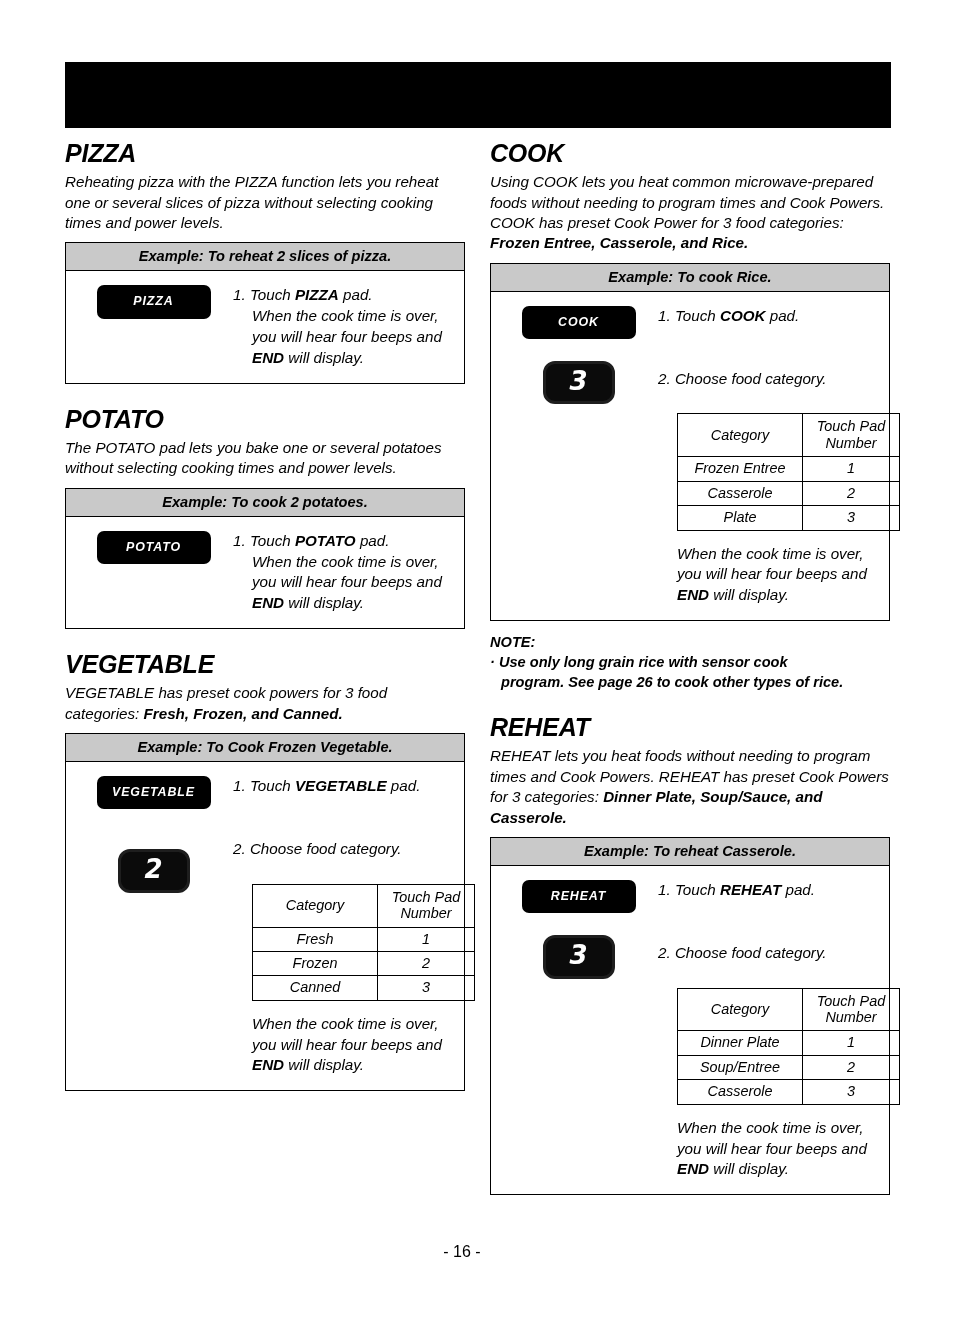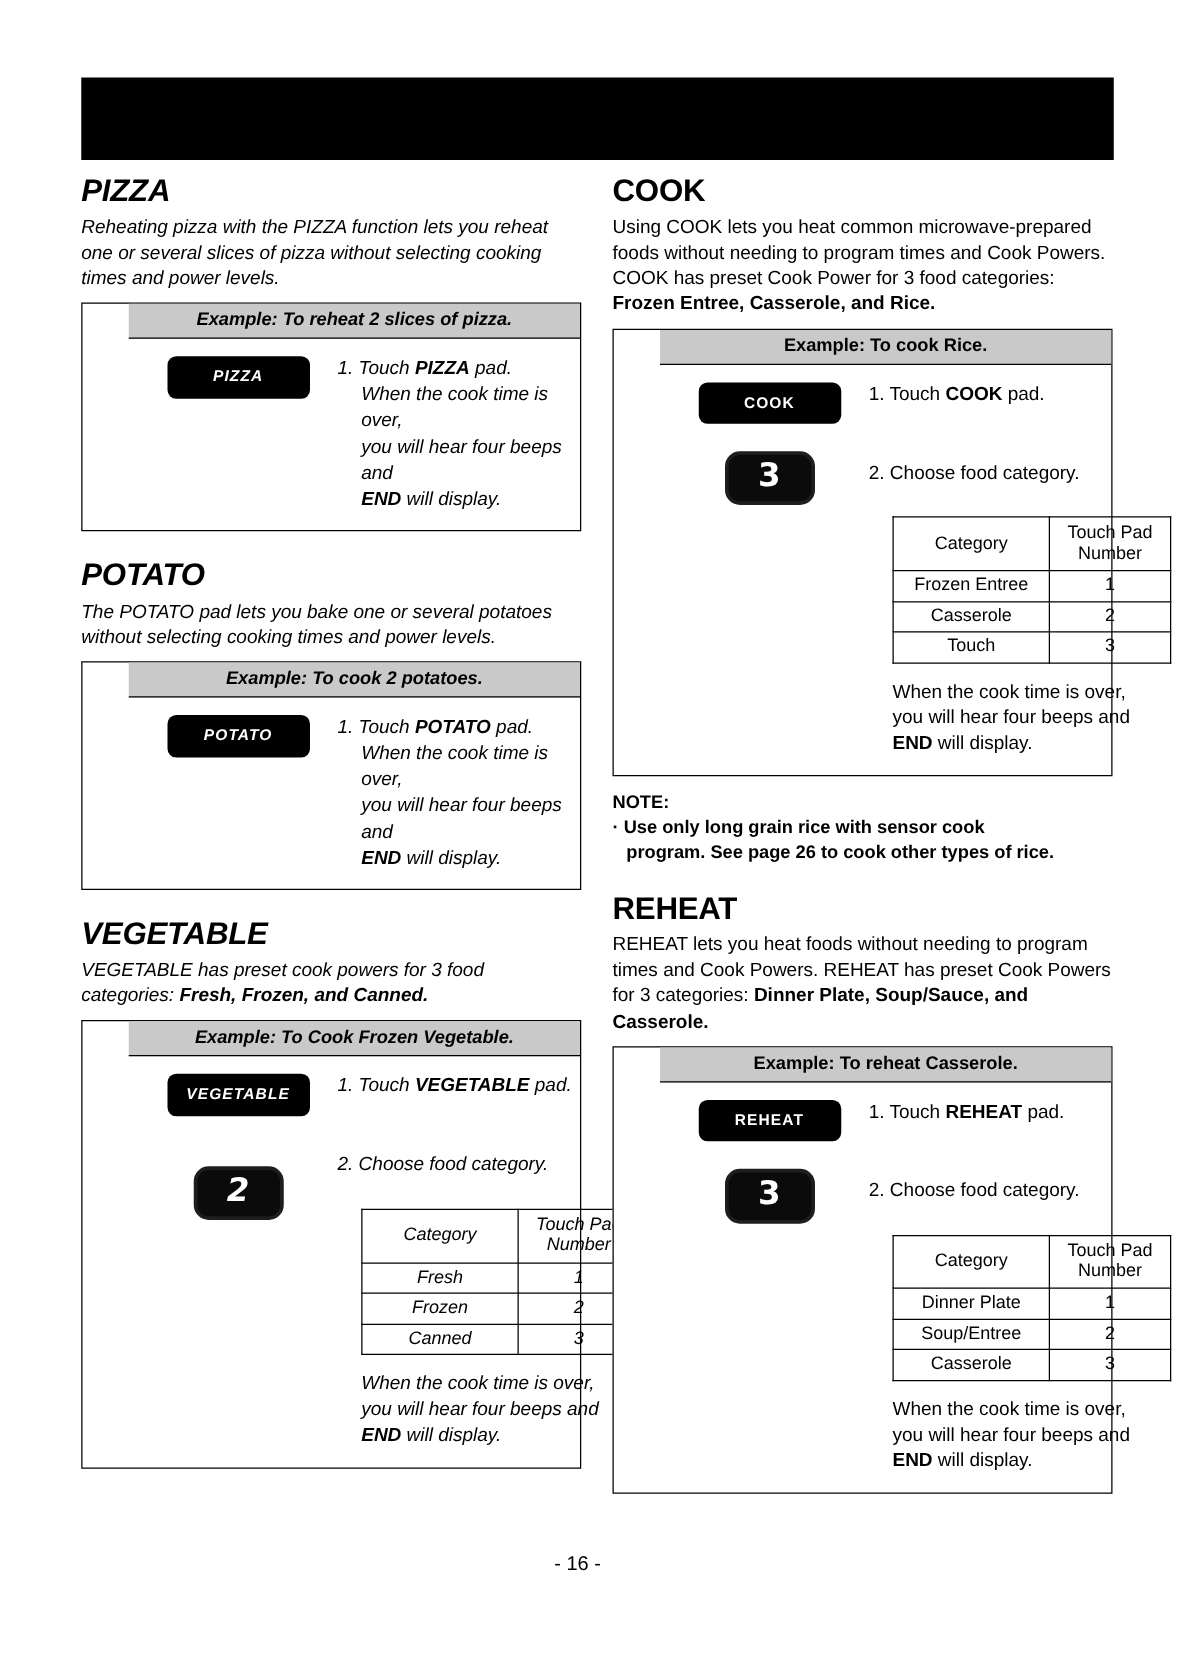--- a/index.html
+++ b/index.html
@@ -26,21 +26,21 @@
     background: #000000;
   }
 
   
   .col {
     position: absolute;
     top: 140px;
     width: 400px;
   }
   .col-left  { left: 65px; font-style: italic; }
-  .col-right { left: 490px; }
+  .col-right { left: 490px; font-style: italic; }
 
   
   h1.sec-title {
     font-size: 25px;
     font-weight: bold;
     margin: 0 0 6px 0;
     letter-spacing: -0.2px;
     line-height: 1.05;
   }
   p.sec-body {
@@ -49,21 +49,20 @@
     margin: 0 0 9px 0;
   }
   p.sec-body b { font-weight: bold; }
 
   
   .example-box {
     border: 1.5px solid #000;
     margin: 0 0 0 0;
     background: #fff;
     box-sizing: border-box;
-    padding-left: 37px;
   }
   .example-head {
     background: #c9c9c9;
     border-bottom: 1.5px solid #000;
     text-align: center;
     font-size: 14.6px;
     font-weight: bold;
     padding: 5px 2px 6px 2px;
     line-height: 1.1;
   }
@@ -316,21 +315,21 @@
               </tr>
               <tr>
                 <td class="c-name">Frozen Entree</td>
                 <td class="c-num">1</td>
               </tr>
               <tr>
                 <td class="c-name">Casserole</td>
                 <td class="c-num">2</td>
               </tr>
               <tr>
-                <td class="c-name">Touch</td>
+                <td class="c-name">Plate</td>
                 <td class="c-num">3</td>
               </tr>
             </tbody>
           </table>
 
           <p class="after-note">
             <span>When the cook time is over,</span><br>
             <span>you will hear four beeps and</span><br>
             <b>END</b><span> will display.</span>
           </p>

